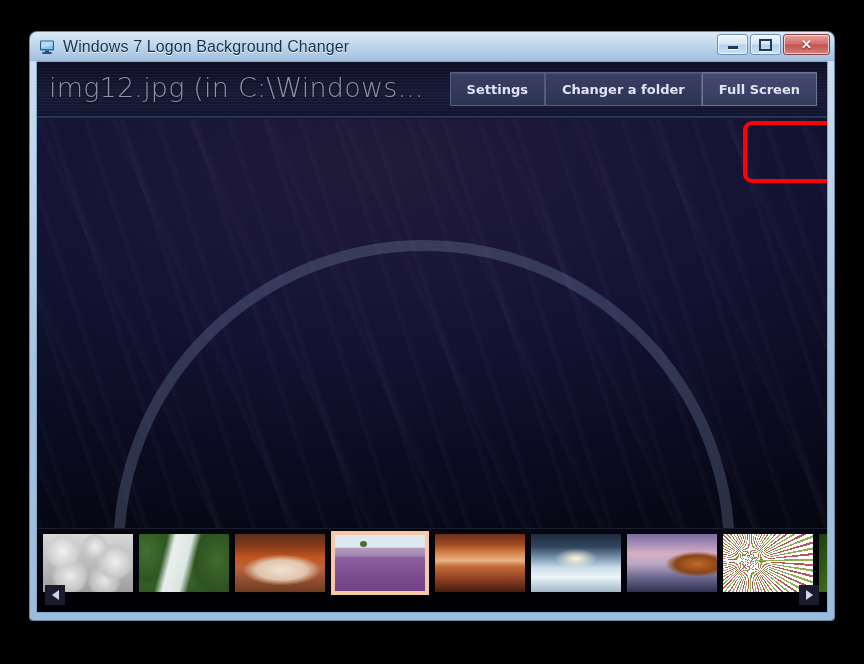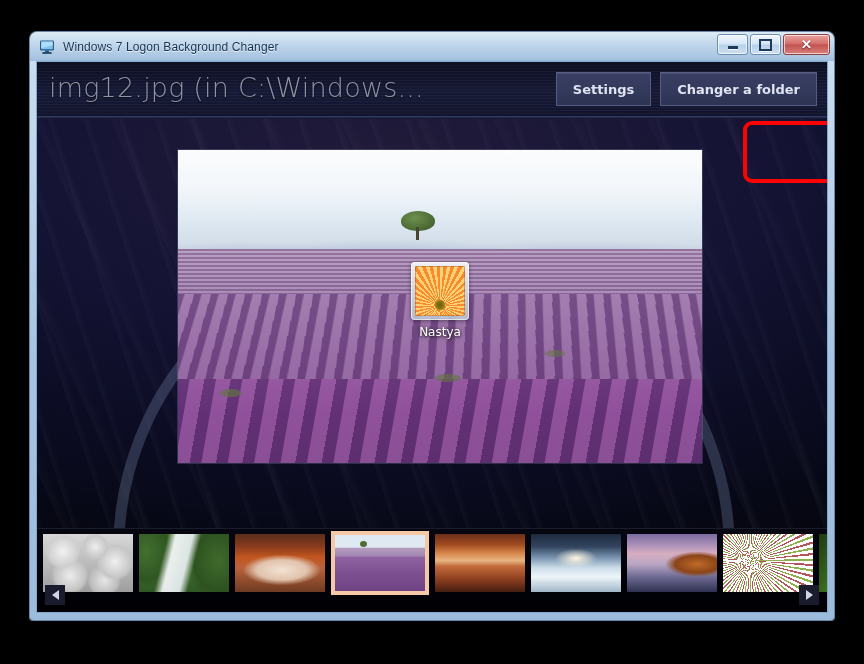--- a/index.html
+++ b/index.html
@@ -47,21 +47,21 @@
   .title-icon {
     width: 17px;
     height: 16px;
     margin-left: 9px;
     margin-right: 7px;
     position: relative;
     flex: 0 0 auto;
   }
 
   .title-text {
-    font-size: 12px;
+    font-size: 16px;
     color: #15314f;
     letter-spacing: 0.1px;
     text-shadow: 0 1px 0 rgba(255,255,255,0.75);
     white-space: nowrap;
   }
 
   .winbtns {
     position: absolute;
     right: 4px;
     top: 2px;
@@ -181,21 +181,20 @@
     letter-spacing: 0.2px;
     white-space: nowrap;
     text-shadow: 0 1px 2px rgba(0,0,0,0.7);
   }
 
   .toolbar {
     position: absolute;
     right: 10px;
     top: 10px;
     display: flex;
-    gap: 9px;
     align-items: flex-end;
   }
   .tbtn {
     height: 34px;
     min-width: 56px;
     padding: 0 16px;
     display: flex;
     align-items: center;
     justify-content: center;
     color: #dfe3f2;
@@ -535,46 +534,26 @@
 
       <div class="streaks"></div>
       <div class="arc"></div>
 
       <div class="headerband">
         <div class="filelabel">img12.jpg (in C:\Windows...</div>
 
         <div class="toolbar">
           <div class="tbtn">Settings</div>
           <div class="tbtn">Changer a folder</div>
+          <div class="tbtn fullscreen">Full Screen</div>
         </div>
       </div>
 
       <div class="redbox"></div>
 
-      <div class="preview">
-        <div class="pv-sky"></div>
-        <div class="pv-hills"></div>
-        <div class="pv-tree">
-          <div class="crown"></div>
-          <div class="trunk"></div>
-        </div>
-        <div class="pv-field-far"></div>
-        <div class="pv-field-mid"></div>
-        <div class="pv-field-near"></div>
-        <div class="pv-green-1"></div>
-        <div class="pv-green-2"></div>
-        <div class="pv-green-3"></div>
-
-        <div class="user-block">
-          <div class="avatar">
-            <div class="avatar-inner"></div>
-          </div>
-          <div class="username">Nastya</div>
-        </div>
-      </div>
 
       <div class="strip">
         <div class="thumbs">
           <div class="thumb">
             <div class="img t-figures"></div>
           </div>
           <div class="thumb">
             <div class="img t-waterfall"></div>
           </div>
           <div class="thumb">

